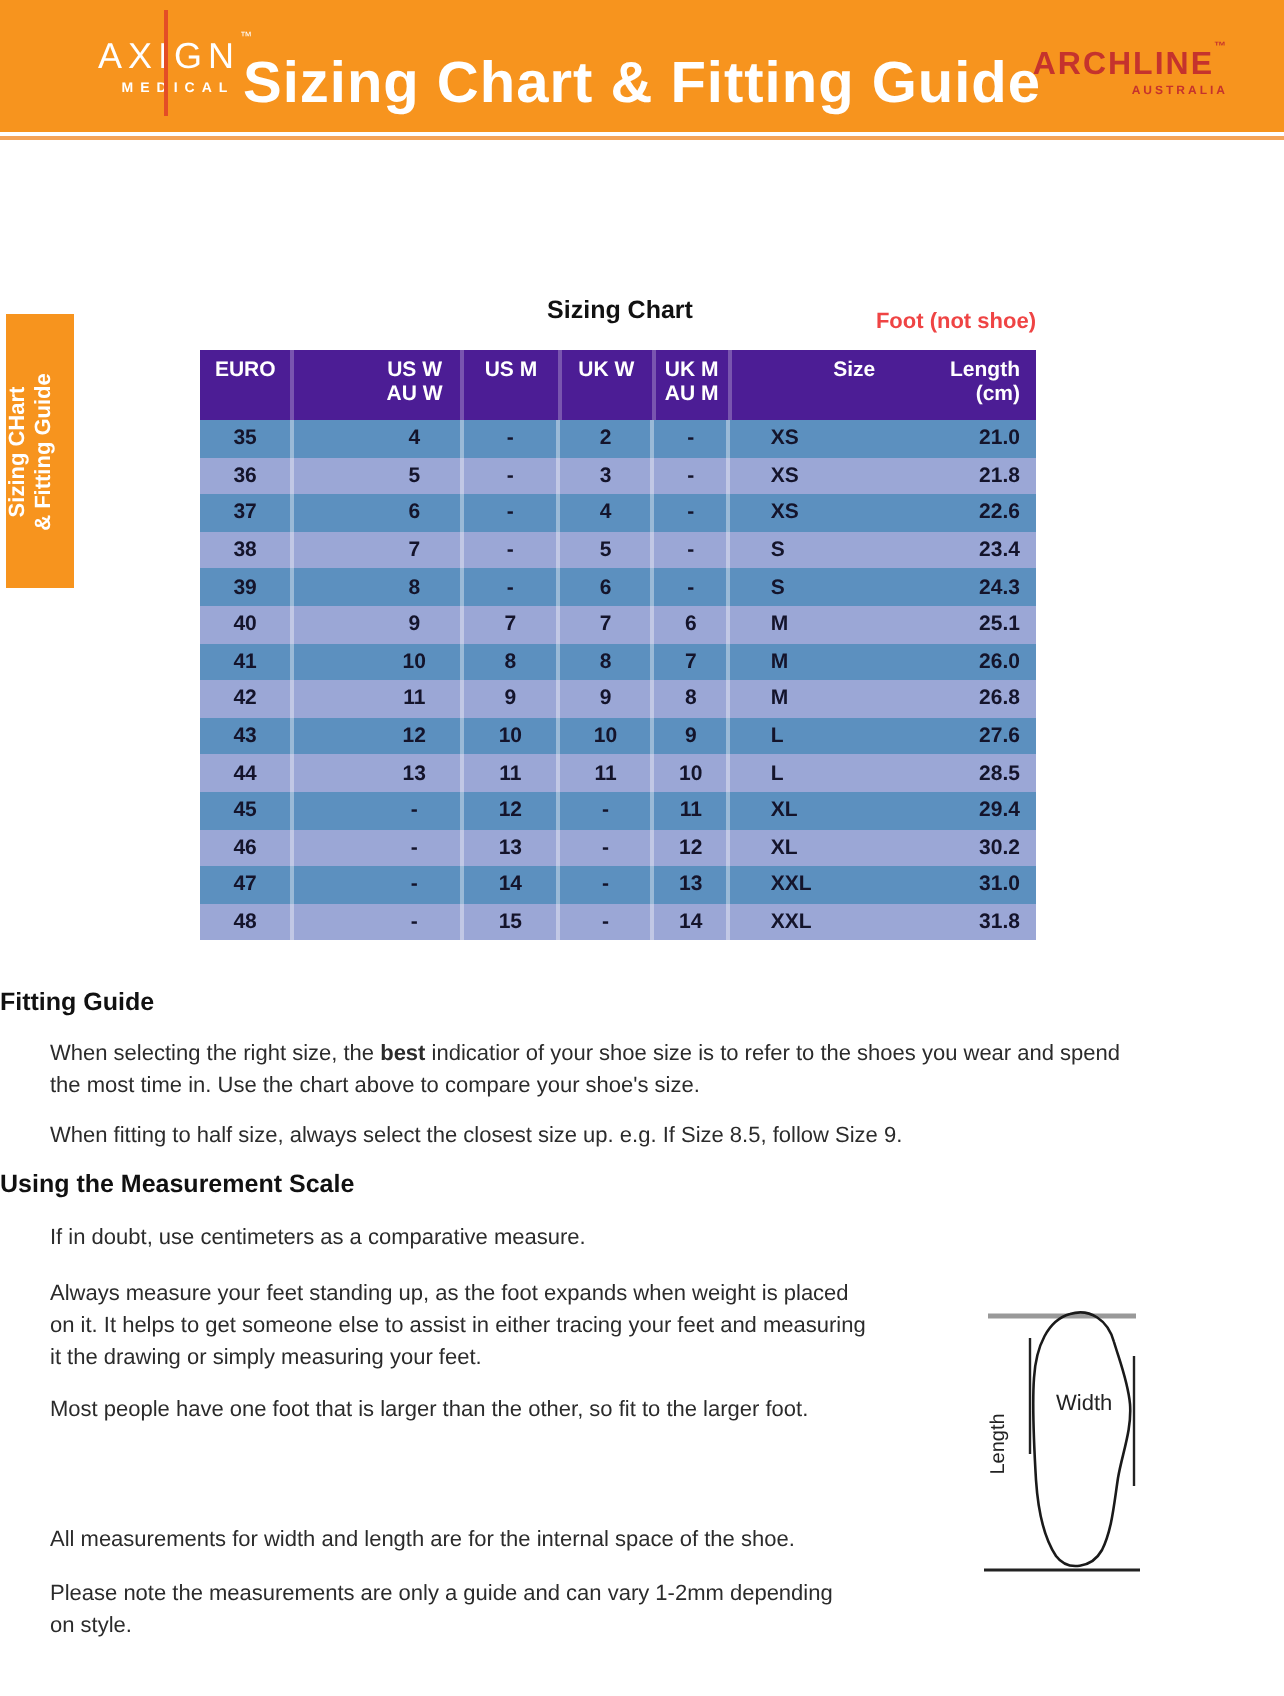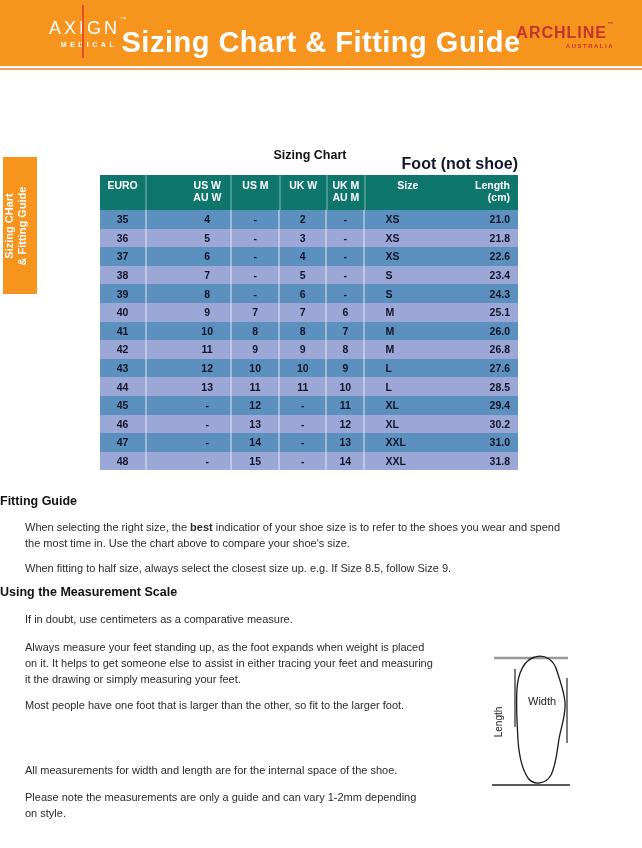--- a/index.html
+++ b/index.html
@@ -24,38 +24,38 @@
   .arch-sub{font-size:6px;font-weight:bold;letter-spacing:1.5px;margin-top:1px;}
   
   .side-tab{position:absolute;left:3px;top:157px;width:34px;height:137px;background:#F7941E;}
   .side-tab-inner{position:absolute;left:50%;top:50%;width:137px;height:34px;
     transform:translate(-50%,-50%) rotate(-90deg);
     color:#fff;font-weight:bold;font-size:11px;line-height:13px;text-align:center;}
   
   .chart-title{position:absolute;left:0;top:148px;width:620px;text-align:center;
     font-weight:bold;font-size:12.5px;color:#111;}
   .foot-note{position:absolute;left:350px;top:155px;width:168px;text-align:right;
-    font-weight:bold;font-size:16px;color:#0f172a;}
+    font-weight:bold;font-size:11px;color:#ef4444;}
   .sizing-table{position:absolute;left:100px;top:175px;width:418px;}
-  .thead{display:flex;background:#0f766e;height:35px;}
+  .thead{display:flex;background:#4c1d95;height:35px;}
   .hcell{box-sizing:border-box;display:flex;flex-direction:column;align-items:center;
     padding-top:4px;color:#fff;font-weight:bold;font-size:10.5px;line-height:12px;
     border-right:2px solid rgba(255,255,255,0.25);}
   .hcell:last-child,.hcell.c5{border-right:none;}
   .trow{display:flex;height:18.6px;}
   .trow:nth-child(odd){background:#5C90BF;}
   .trow:nth-child(even){background:#9BA7D6;}
   .tcell{box-sizing:border-box;display:flex;align-items:center;justify-content:center;
     font-weight:bold;font-size:10.5px;color:#14142B;
     border-right:2px solid rgba(255,255,255,0.38);}
   .c0{width:52px;}.c1{width:53px;margin-left:37px;}.c2{width:53px;}.c3{width:52px;}.c4{width:42px;}
   .c5{width:78px;}.c6{width:88px;border-right:none !important;}
   .tcell.c5{justify-content:flex-start;padding-left:20px;border-right:none;}
   .tcell.c6{justify-content:flex-end;padding-right:8px;text-align:center;}
-  .hcell.c5{align-items:center;padding-left:12px;}
+  .hcell.c5{align-items:flex-end;padding-left:12px;}
   .hcell.c6{align-items:flex-end;padding-right:8px;}
   
   .heading{position:absolute;left:0;width:620px;text-align:left;
     font-weight:bold;font-size:12.5px;color:#111;}
   .para{position:absolute;left:25px;font-size:11px;line-height:16px;color:#2b2b2b;}
   .b{font-weight:bold;}
   
   .foot-diagram{position:absolute;left:488px;top:645px;}
 </style>
 </head>

